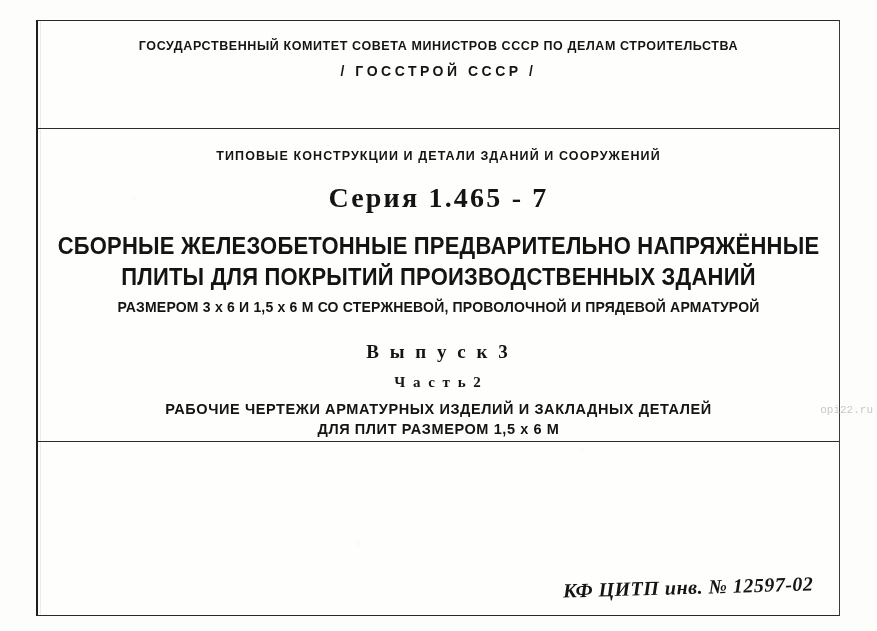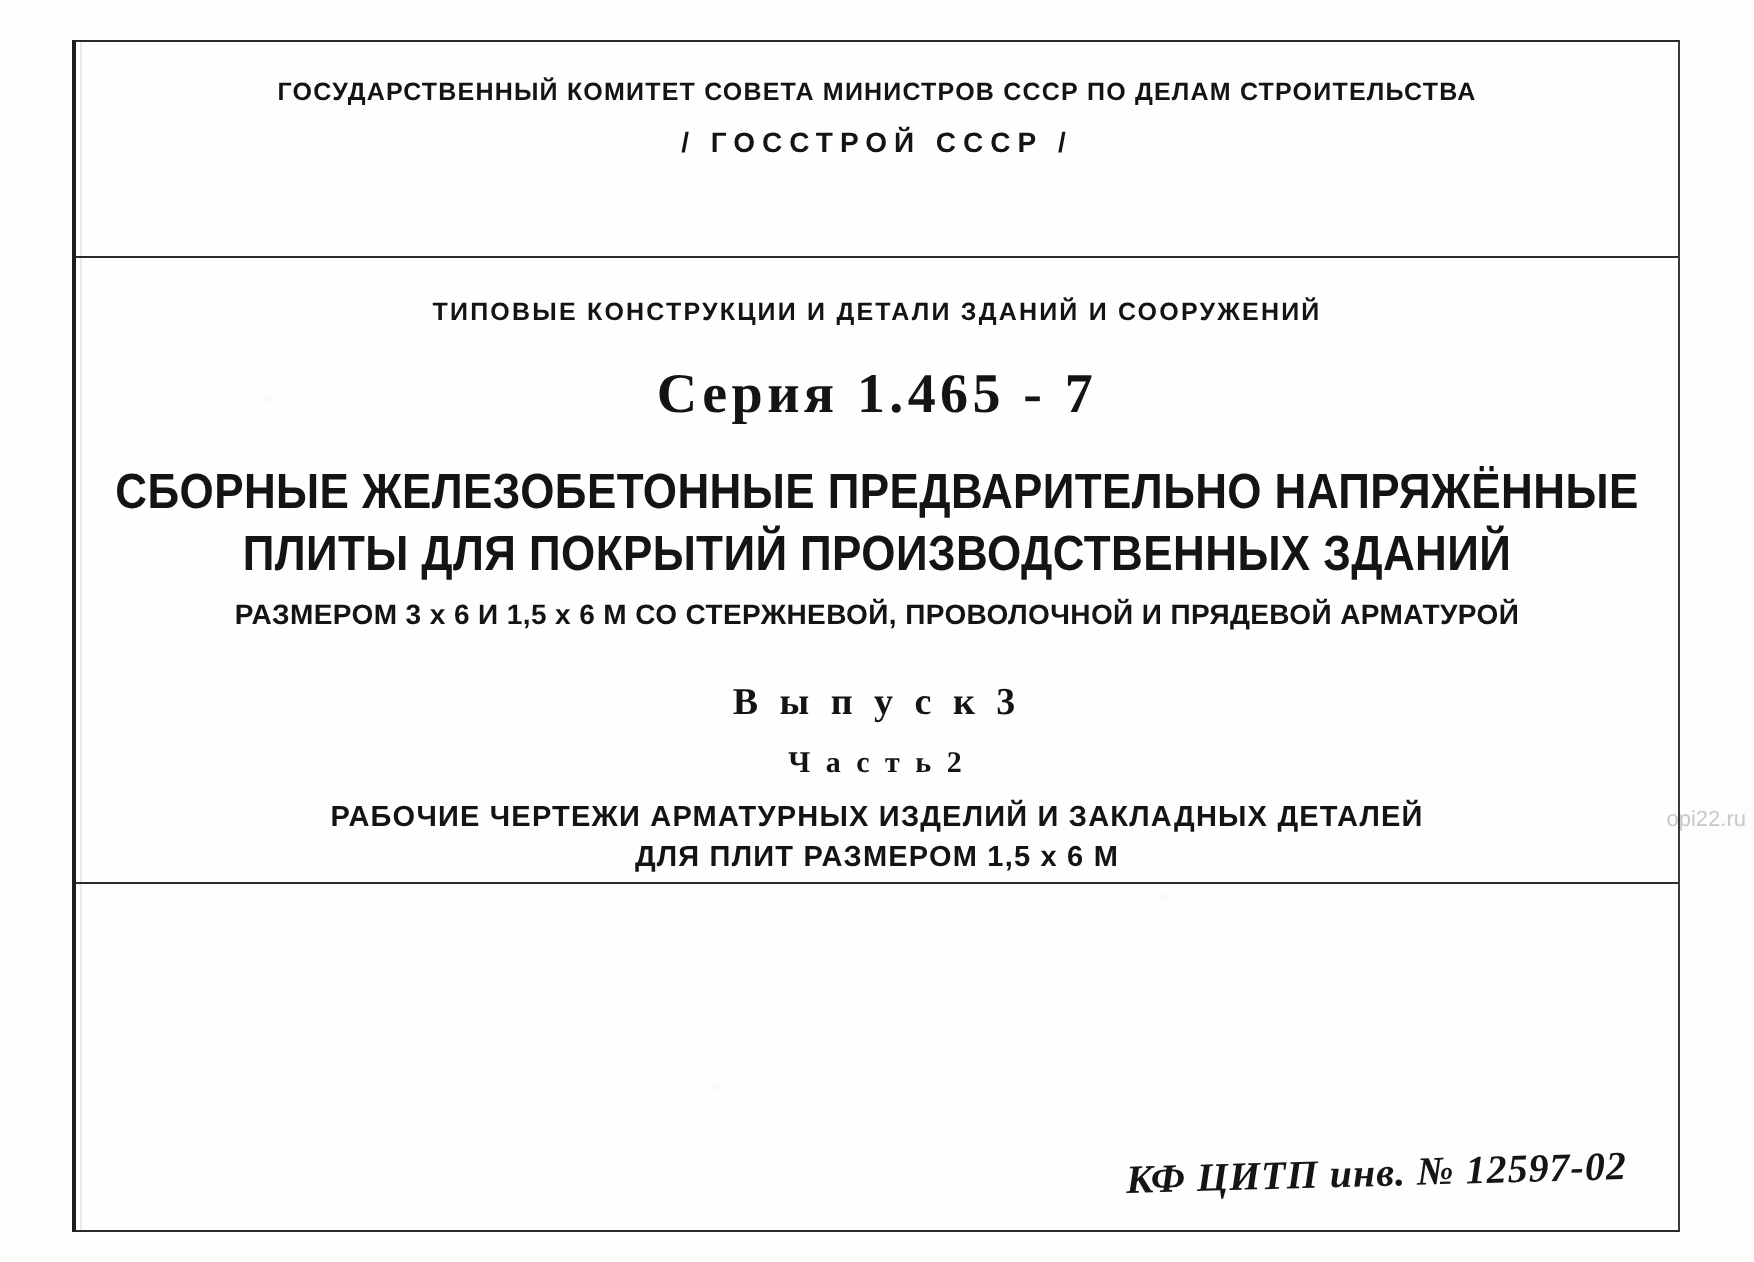--- a/index.html
+++ b/index.html
@@ -163,21 +163,21 @@
     color: #151515;
     letter-spacing: 0.5px;
     transform: rotate(-1.6deg);
     white-space: nowrap;
   }
 
   .watermark {
     position: absolute;
     right: 4px;
     top: 404px;
-    font-family: Liberation Sans, sans-serif;
+    font-family: Liberation Mono, monospace;
     font-size: 11px;
     color: #c8c8c8;
     white-space: nowrap;
   }
 
   
   .grain {
     position: absolute;
     inset: 0;
     pointer-events: none;

